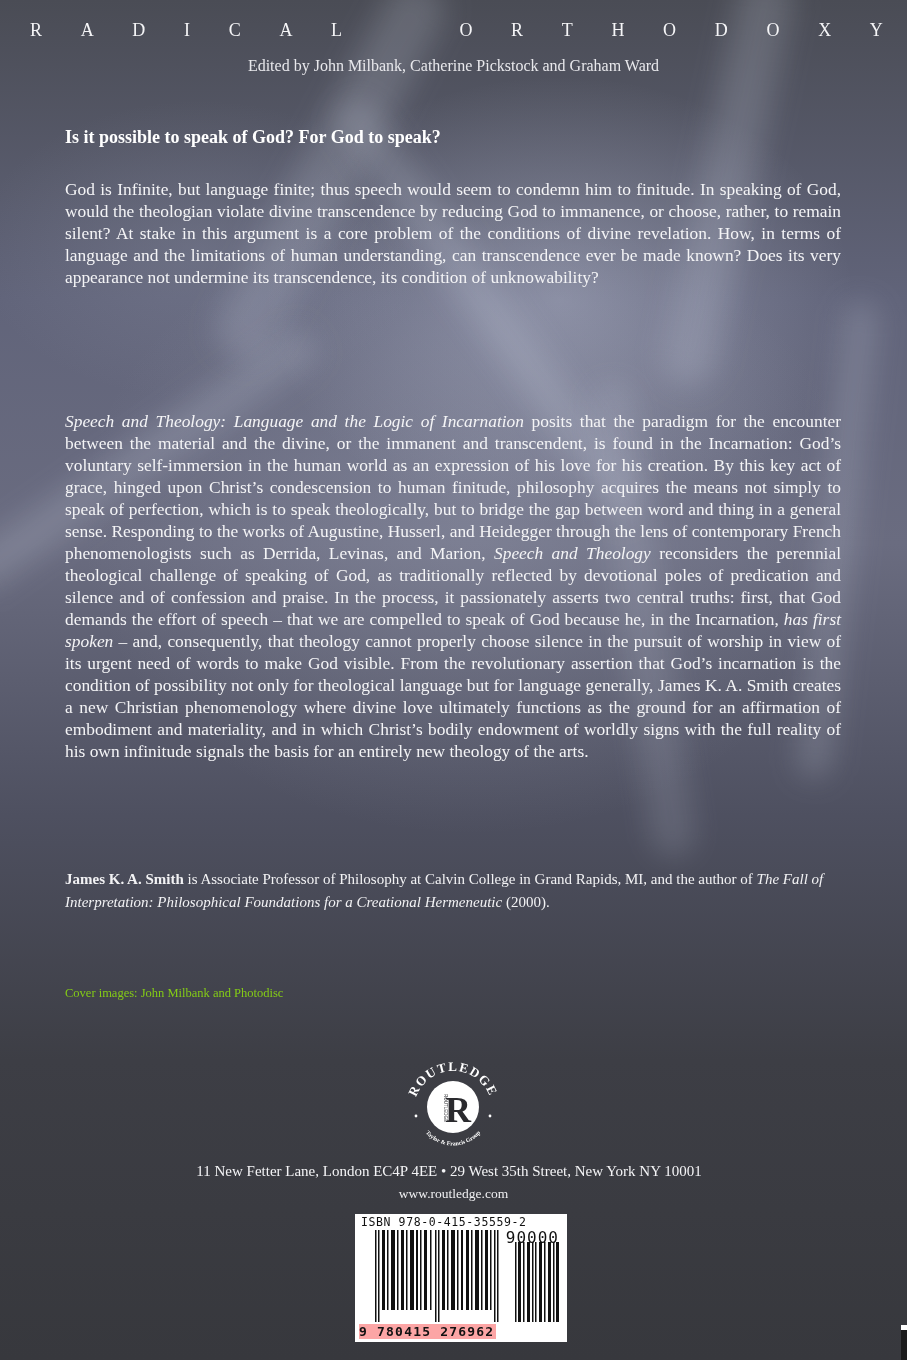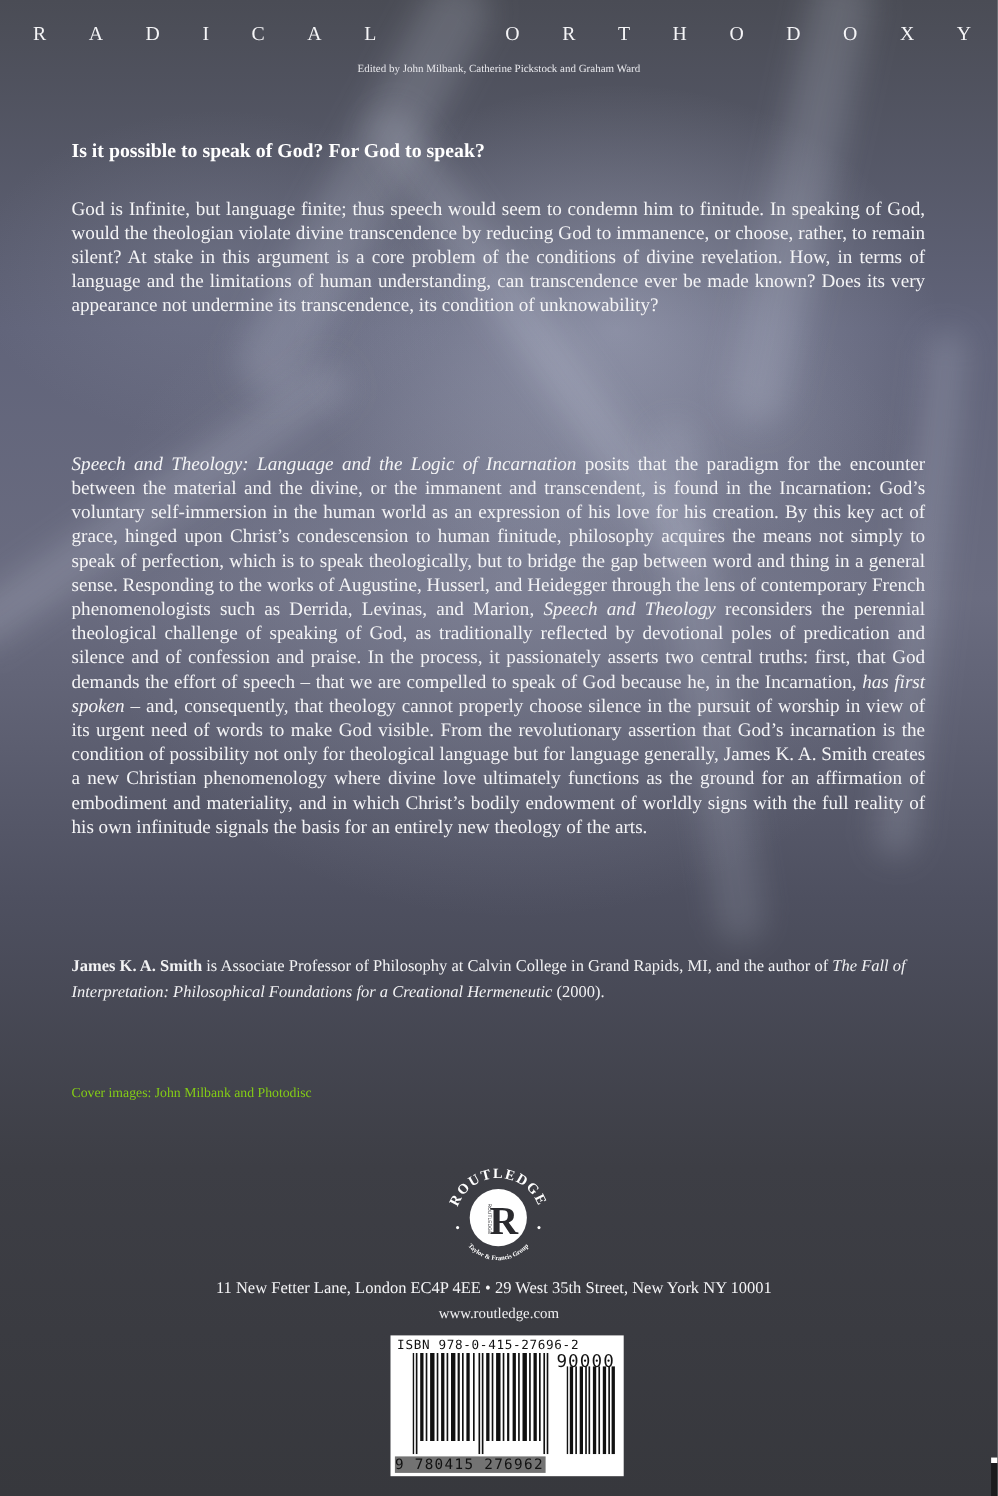--- a/index.html
+++ b/index.html
@@ -31,21 +31,21 @@
   .content { position: absolute; inset: 0; }
   .series {
     position: absolute; top: 20px; left: 0; width: 907px;
     display: flex; justify-content: space-between; padding: 0 24px 0 30px; box-sizing: border-box;
     font-size: 18px; letter-spacing: 0; color: #f5f5f7;
   }
   .series span { display: inline-block; }
   .series .gap { width: 40px; }
   .editors {
     position: absolute; top: 57px; left: 0; width: 907px; text-align: center;
-    font-size: 10px; color: #e8e8ec;
+    font-size: 16px; color: #e8e8ec;
   }
   .tagline {
     position: absolute; top: 127px; left: 65px;
     font-size: 18px; font-weight: bold; color: #ffffff;
   }
   .para {
     position: absolute; left: 65px; width: 776px;
     font-size: 17.4px; line-height: 22px; text-align: justify; color: #f4f4f6;
   }
   .p1 { top: 178px; }
@@ -73,21 +73,21 @@
   .url {
     position: absolute; top: 1186px; left: 0; width: 907px; text-align: center;
     font-size: 13.5px; color: #f0f0f2;
   }
   .barcode {
     position: absolute; left: 355px; top: 1214px; width: 212px; height: 128px;
     background: #ffffff; color: #111; font-family: "DejaVu Sans Mono", monospace;
   }
   .isbn-line { position: absolute; top: 1px; left: 6px; font-size: 11.5px; letter-spacing: 0.6px; }
   .price { position: absolute; top: 14px; right: 8px; font-size: 16px; letter-spacing: 1px; }
-  .ean-digits { position: absolute; bottom: 3px; left: 4px; font-size: 13px; letter-spacing: 1.2px; background: #737373; padding-right: 2px; }
+  .ean-digits { position: absolute; bottom: 3px; left: 4px; font-size: 13px; letter-spacing: 1.2px; background: #fca5a5; padding-right: 2px; font-weight: bold; }
   .bars-main { position: absolute; left: 20px; top: 16px; width: 124px; height: 92px; }
   .bars-addon { position: absolute; left: 160px; top: 28px; width: 45px; height: 80px; }
   .corner-mark {
     position: absolute; right: 0; bottom: 0; width: 6px; height: 30px; background: #1b1b1d;
     border-top: 5px solid #fff;
   }
 </style>
 </head>
 <body>
 
@@ -151,21 +151,21 @@
         <circle cx="90" cy="64" r="1.4" fill="#fff"></circle>
         <text x="58" y="70" font-family="Liberation Serif, serif" font-size="36" font-weight="bold" fill="#2a2a2e" text-anchor="middle">R</text>
         <text x="0" y="0" font-family="Liberation Sans, sans-serif" font-size="4.5" fill="#2a2a2e" transform="translate(44,42) rotate(90)">ROUTLEDGE</text>
       </svg>
     </div>
 
     <div class="address">11 New Fetter Lane, London EC4P 4EE • 29 West 35th Street, New York NY 10001</div>
     <div class="url">www.routledge.com</div>
 
     <div class="barcode">
-      <div class="isbn-line">ISBN 978-0-415-27696-2</div>
+      <div class="isbn-line">ISBN 978-0-415-35559-2</div>
       <div class="price">90000</div>
       <svg class="bars-main" viewBox="0 0 124 92" preserveAspectRatio="none">
         <g fill="#111">
           <rect x="0" y="0" width="1.5" height="92"></rect>
             <rect x="3" y="0" width="1.5" height="92"></rect>
           <rect x="7" y="0" width="3" height="80"></rect>
             <rect x="12" y="0" width="1.5" height="80"></rect>
           <rect x="16" y="0" width="4" height="80"></rect>
             <rect x="22" y="0" width="1.5" height="80"></rect>
           <rect x="26" y="0" width="3" height="80"></rect>

